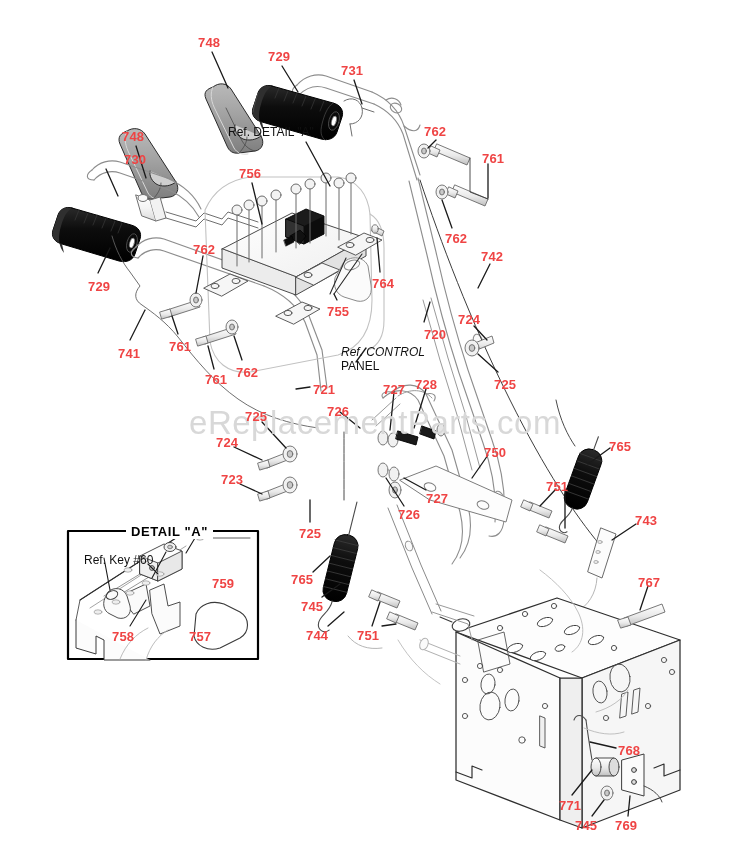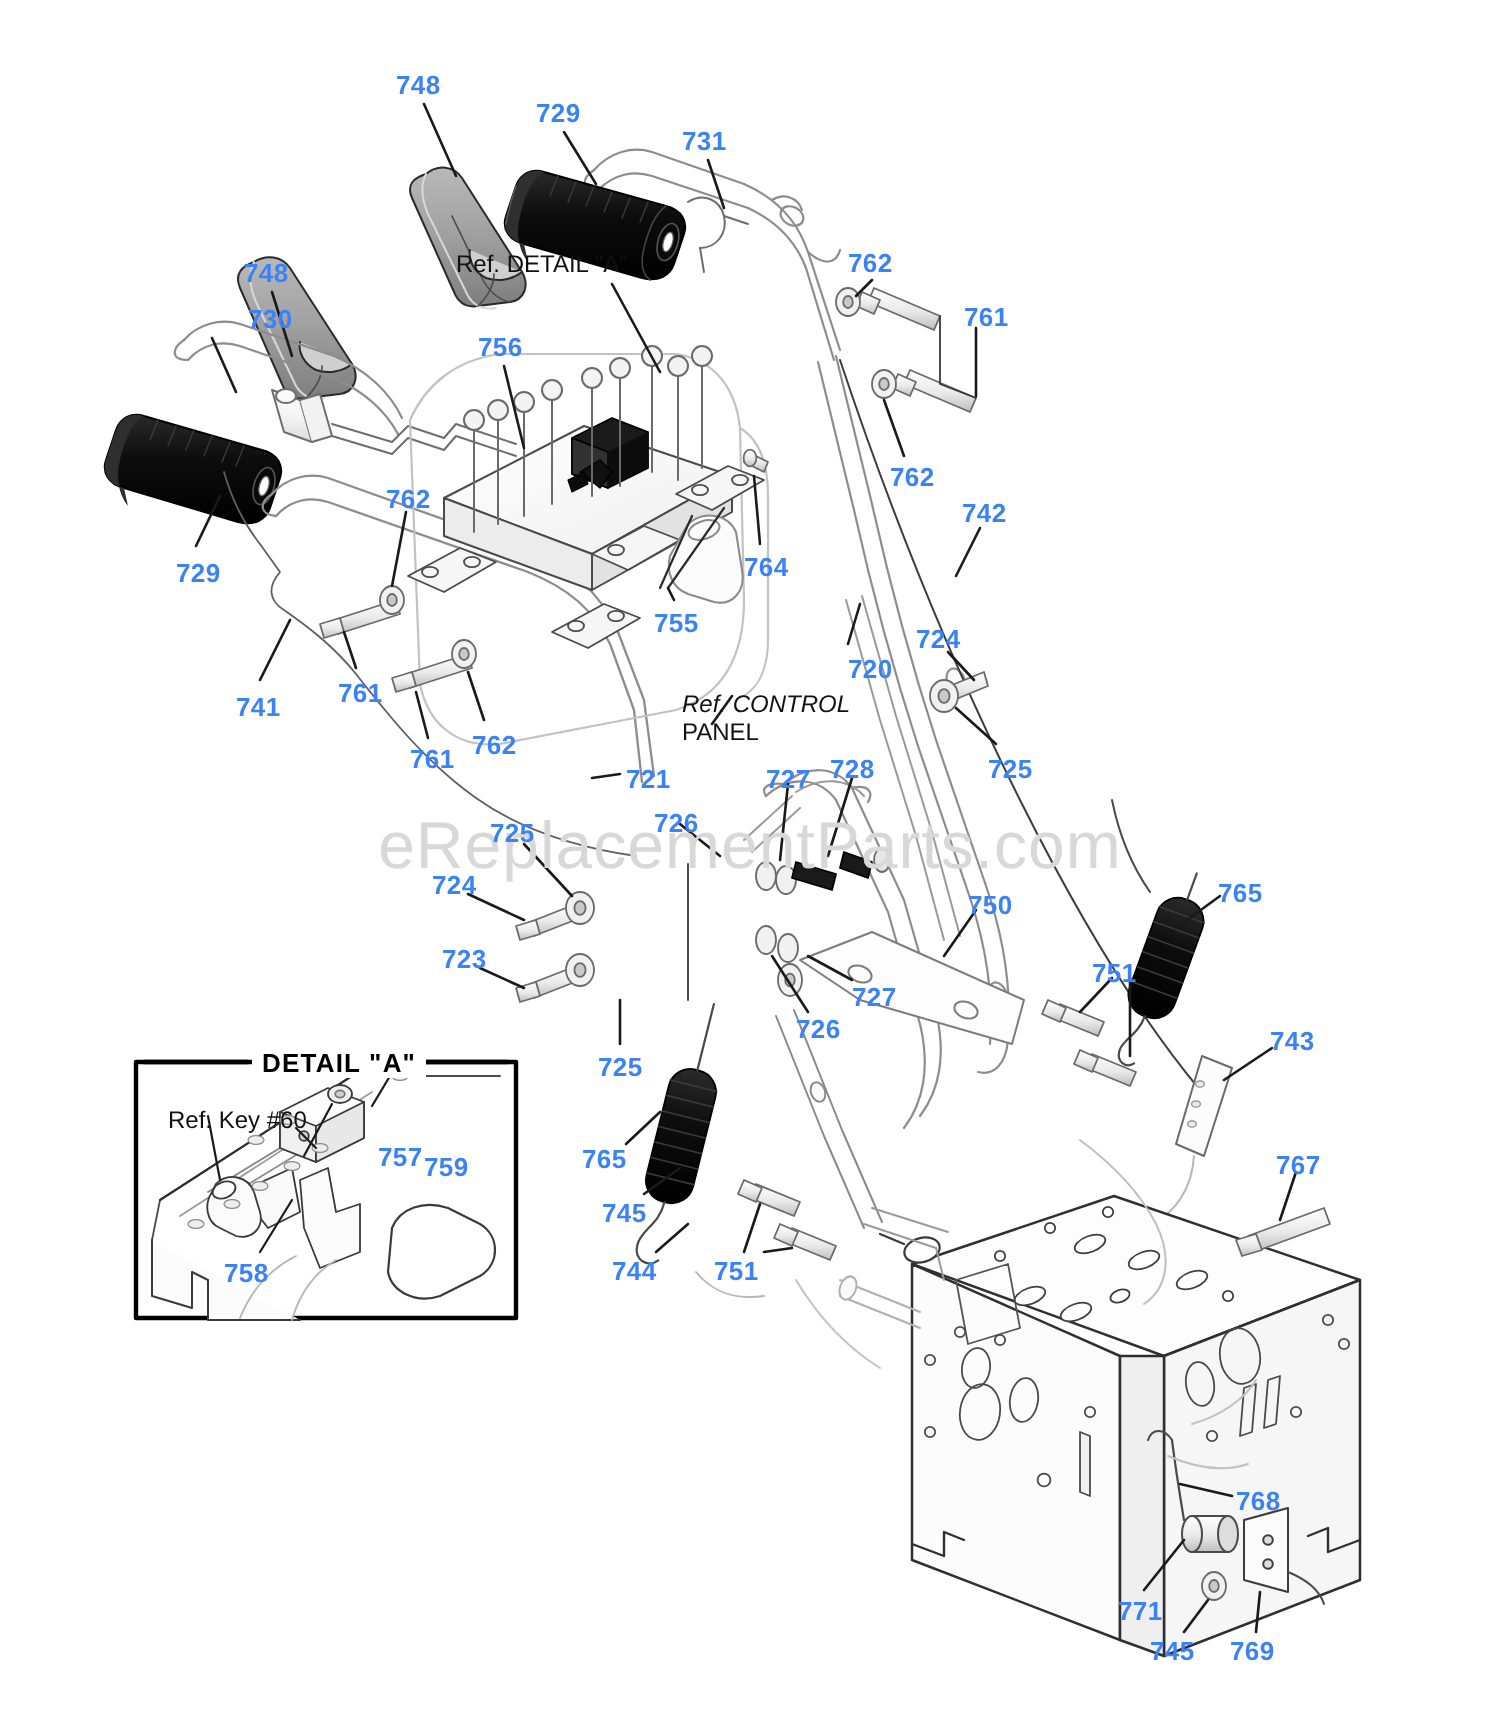--- a/index.html
+++ b/index.html
@@ -10,21 +10,21 @@
     width:750px;height:863px;
     background:#ffffff;
     overflow:hidden;
   }
   #art{position:absolute;left:0;top:0;width:750px;height:863px;}
   .callout{
     position:absolute;
     font-family:"Liberation Sans", sans-serif;
     font-size:13px;
     font-weight:700;
-    color:#3b82f6;
+    color:#ef4444;
     white-space:nowrap;
     letter-spacing:0.2px;
     line-height:1;
     user-select:none;
   }
   .reftext{
     position:absolute;
     font-family:"Liberation Sans", sans-serif;
     font-size:12px;
     font-weight:400;
@@ -707,21 +707,21 @@
 
   <div id="watermark">eReplacementParts.com</div>
 
   <div class="reftext" style="left:228px;top:126px;">Ref. DETAIL "A"</div>
   <div class="reftext" style="left:341px;top:346px;font-style:italic;">Ref. CONTROL</div>
   <div class="reftext" style="left:341px;top:360px;">PANEL</div>
 
   <div class="detail-title" style="left:126px;top:524px;">DETAIL "A"</div>
   <div class="detail-ref" style="left:84px;top:541px;">Ref. Key #60</div>
   <div class="callout" style="left:212px;top:577px;">759</div>
-  <div class="callout" style="left:189px;top:572px;">757</div>
+  <div class="callout" style="left:189px;top:630px;">757</div>
   <div class="callout" style="left:112px;top:630px;">758</div>
 
   <div class="callout" style="left:198px;top:36px;">748</div>
   <div class="callout" style="left:268px;top:50px;">729</div>
   <div class="callout" style="left:341px;top:64px;">731</div>
   <div class="callout" style="left:122px;top:130px;">748</div>
   <div class="callout" style="left:424px;top:125px;">762</div>
   <div class="callout" style="left:482px;top:152px;">761</div>
   <div class="callout" style="left:92px;top:153px;margin-left:32px;">730</div>
   <div class="callout" style="left:239px;top:167px;">756</div>

